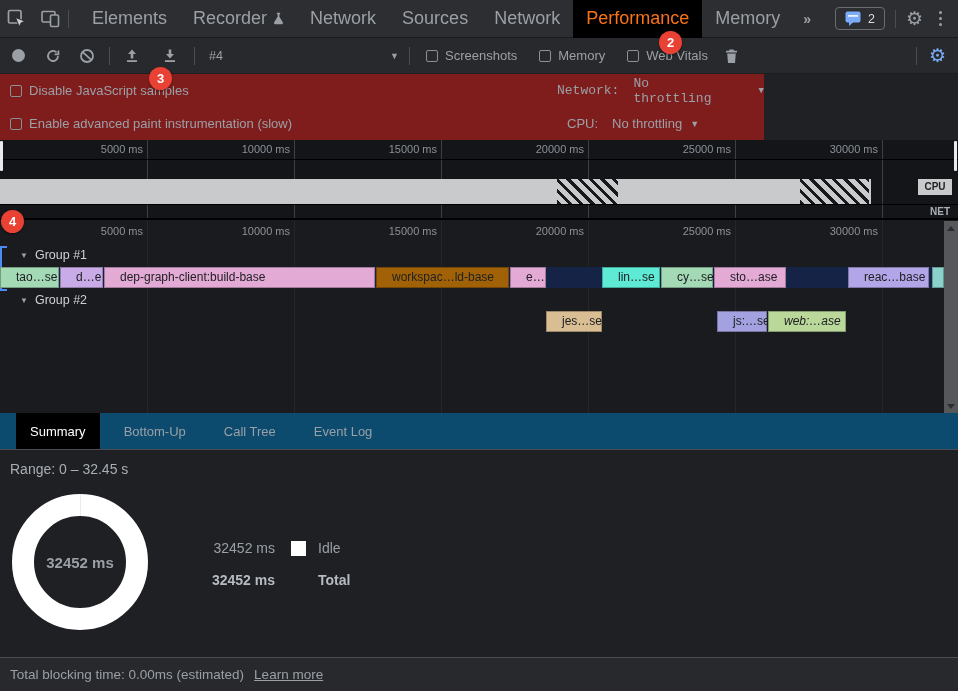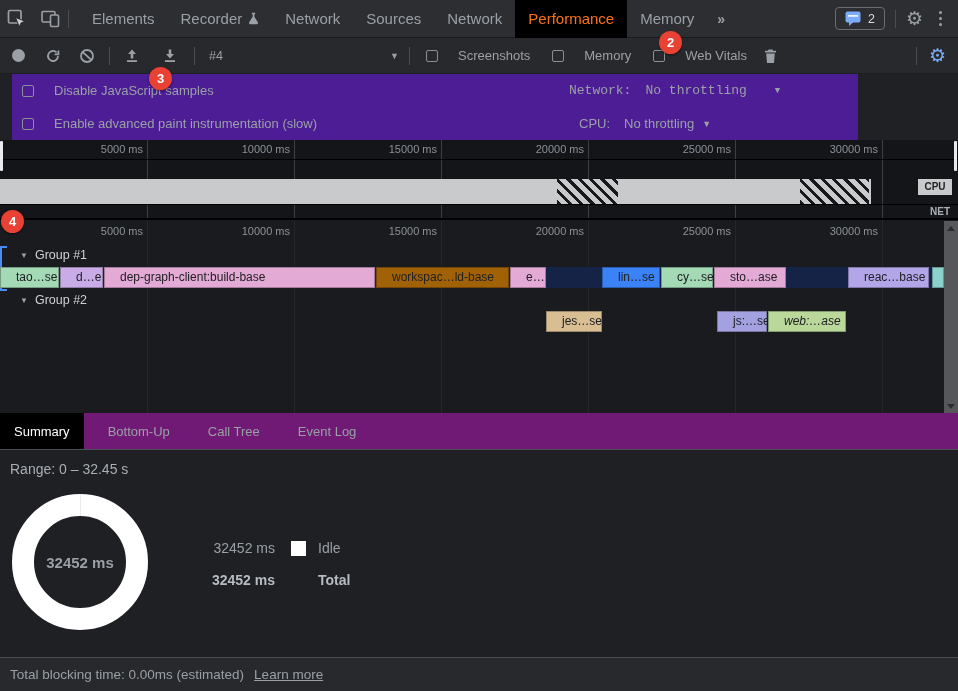--- a/index.html
+++ b/index.html
@@ -8,47 +8,47 @@
           color:#9aa0a6; font-size:12px; }
 
   .vdiv { width:1px; height:18px; background:#4a4d51; flex:0 0 1px; }
 
   
   .tabbar { position:absolute; left:0; top:0; width:958px; height:38px; background:#2d2e31;
             display:flex; align-items:center; border-bottom:1px solid #1a1b1e; }
   .tabbar .icon-btn { width:34px; height:30px; display:flex; align-items:center; justify-content:center; }
   .tabs { display:flex; align-items:center; height:38px; margin-left:10px; }
   .tab { height:38px; display:flex; align-items:center; gap:6px; padding:12px 13px; color:#9aa0a6;
-         font-size:15px; cursor:default; }
+         font-size:18px; cursor:default; }
   .tab.active { background:#000; color:#f97316; }
   .tab.chev { font-size:14px; font-weight:bold; padding:0 10px; }
   .tab .flask svg { display:block; }
   .tabbar-right { margin-left:auto; display:flex; align-items:center; gap:10px; padding-right:10px; }
   .msg-pill { display:flex; align-items:center; gap:7px; border:1px solid #696c70; border-radius:4px;
               padding:3px 9px; color:#dadce0; font-size:12.5px; }
   .gear { font-size:19px; color:#9aa0a6; line-height:1; font-family:"DejaVu Sans",sans-serif; }
   .dots { display:flex; flex-direction:column; gap:3px; padding:0 6px; }
   .dots i { width:3px; height:3px; border-radius:50%; background:#9aa0a6; }
 
   
   .ptoolbar { position:absolute; left:0; top:38px; width:958px; height:36px; background:#28292c;
               display:flex; align-items:center; border-bottom:1px solid rgba(0,0,0,.25); }
   .ptoolbar .tbi { display:flex; align-items:center; justify-content:center; }
   .rec-circle { width:13px; height:13px; border-radius:50%; background:#9aa0a6; margin-left:12px; }
   .history { display:flex; align-items:center; justify-content:space-between; width:190px; color:#9aa0a6;
              font-size:12.5px; }
   .dd-arrow { font-size:9px; color:#9aa0a6; }
   .cbgroup { display:flex; align-items:center; gap:22px; }
-  .cb { display:flex; align-items:center; gap:20px; font-size:13px; color:#9aa0a6; cursor:default; }
+  .cb { display:flex; align-items:center; gap:7px; font-size:13px; color:#9aa0a6; cursor:default; }
   .cbbox { width:12px; height:12px; border:1.5px solid #8a9096; border-radius:2px; background:transparent; flex:0 0 12px; }
   .gear.blue { color:#7cacf8; }
   .flexspace { flex:1; }
 
   
-  .options { position:absolute; left:12px; top:74px; width:846px; height:66px; background:#4c1d95; }
+  .options { position:absolute; left:0; top:74px; width:764px; height:66px; background:#7f1d1d; }
   .optrow { position:relative; height:33px; display:flex; align-items:center; }
   .optrow .cb { margin-left:10px; }
   .optright { position:absolute; display:flex; align-items:center; font-size:13px; color:#9aa0a6; }
   .optright .lbl { margin-right:14px; }
   .net-group { left:557px;font-family:Liberation Mono, monospace; }
   .cpu-group { left:567px; }
   .net-group .dd-arrow { margin-left:28px; }
   .cpu-group .dd-arrow { margin-left:8px; }
 
   
@@ -89,22 +89,22 @@
   .bracket { position:absolute; left:0; top:26px; width:7px; height:45px; border-left:2px solid #4a8bf5; }
   .bracket::before, .bracket::after { content:""; position:absolute; left:0; width:5px; height:2px; background:#4a8bf5; }
   .bracket::before { top:0; } .bracket::after { bottom:0; }
   .fl-scrollbar { position:absolute; right:0; top:1px; width:14px; height:193px; background:#55575b; }
   .sb-up, .sb-down { position:absolute; left:3px; width:0; height:0;
                      border-left:4px solid transparent; border-right:4px solid transparent; }
   .sb-up { top:5px; border-bottom:5px solid #2a2c2f; }
   .sb-down { bottom:5px; border-top:5px solid #2a2c2f; }
 
   
-  .btabs { position:absolute; left:0; top:413px; width:958px; height:37px; background:#701a75;
-           display:flex; align-items:stretch; border-bottom:1px solid #4a4d51; }
+  .btabs { position:absolute; left:0; top:413px; width:958px; height:37px; background:#0c4a6e;
+           display:flex; align-items:stretch; border-bottom:1px solid #4a4d51;padding-left:16px; }
   .btab { display:flex; align-items:center; padding:0 14px; font-size:13px; color:#9aa0a6; }
   .btab.active { background:#000; color:#fff; }
   .btab + .btab { margin-left:10px; }
 
   
   .summary { position:absolute; left:0; top:450px; width:958px; height:207px; background:#1e2023; }
   .range { position:absolute; left:10px; top:11px; font-size:14px; color:#a9aeb4; }
   .donut { position:absolute; left:12px; top:44px; width:136px; height:136px; border:22px solid #fff;
            border-radius:50%; }
   .donut .seam { position:absolute; left:50%; top:-22px; width:1px; height:22px; background:rgba(0,0,0,.08); }
@@ -343,21 +343,21 @@
         </div>
         <div class="bar" style="left: 104px; width: 271px; background: rgb(227, 170, 214);">
           <span>dep-graph-client:build-base</span>
         </div>
         <div class="bar" style="left: 376px; width: 133px; background: #a16207;">
           <span>workspac…ld-base</span>
         </div>
         <div class="bar" style="left: 510px; width: 36px; background: rgb(227, 170, 214);">
           <span>e…</span>
         </div>
-        <div class="bar" style="left: 602px; width: 58px; background: #3b82f6;">
+        <div class="bar" style="left: 602px; width: 58px; background: #5eead4;">
           <span>lin…se</span>
         </div>
         <div class="bar" style="left: 661px; width: 52px; background: rgb(163, 217, 180);">
           <span>cy…se</span>
         </div>
         <div class="bar" style="left: 714px; width: 72px; background: rgb(227, 170, 214);">
           <span>sto…ase</span>
         </div>
         <div class="bar" style="left: 848px; width: 81px; background: rgb(179, 166, 232);">
           <span>reac…base</span>

